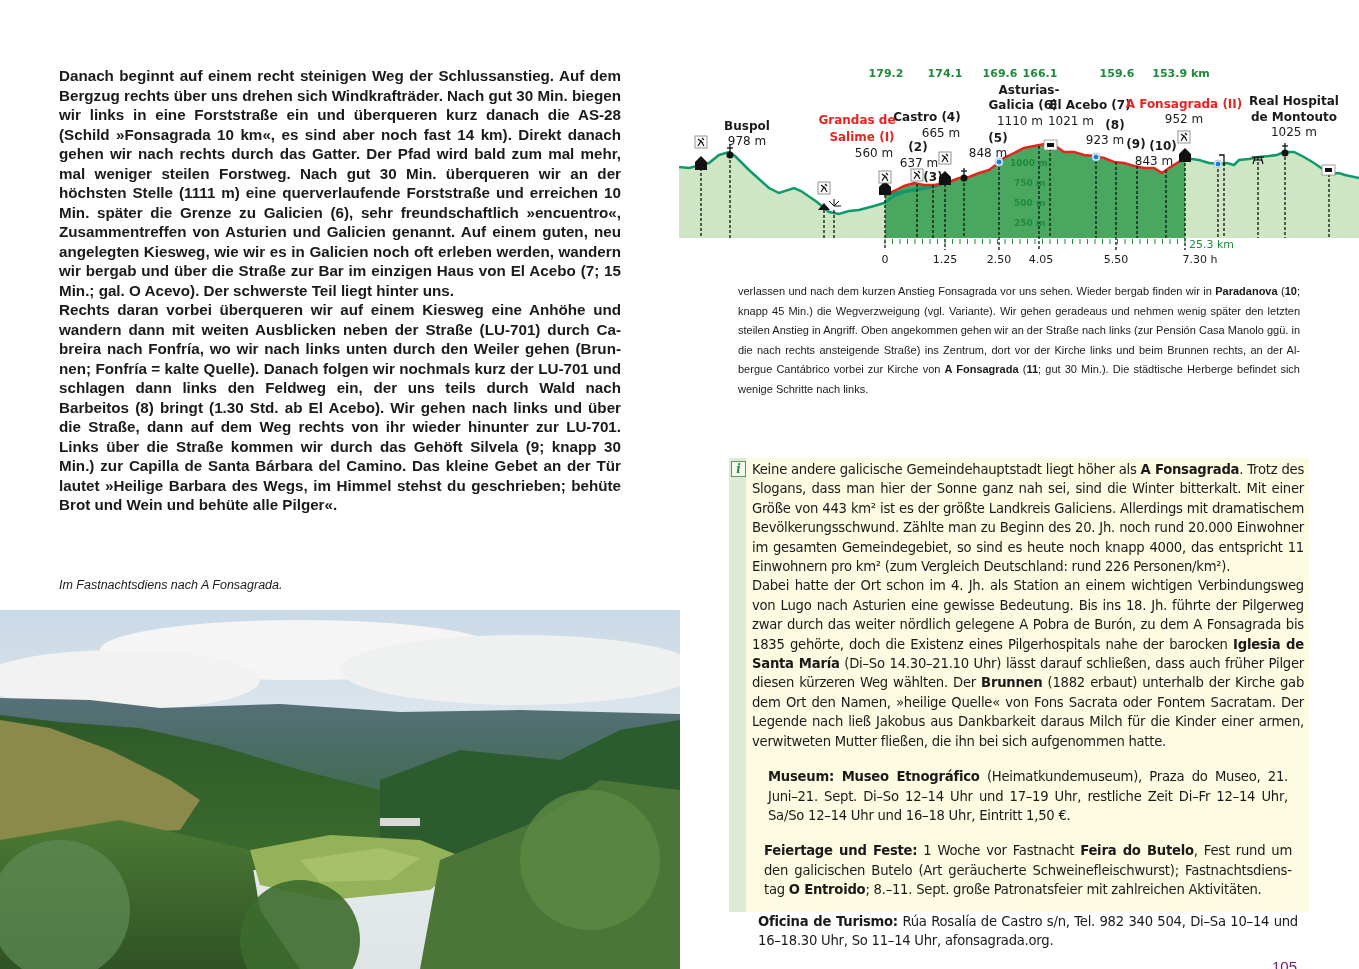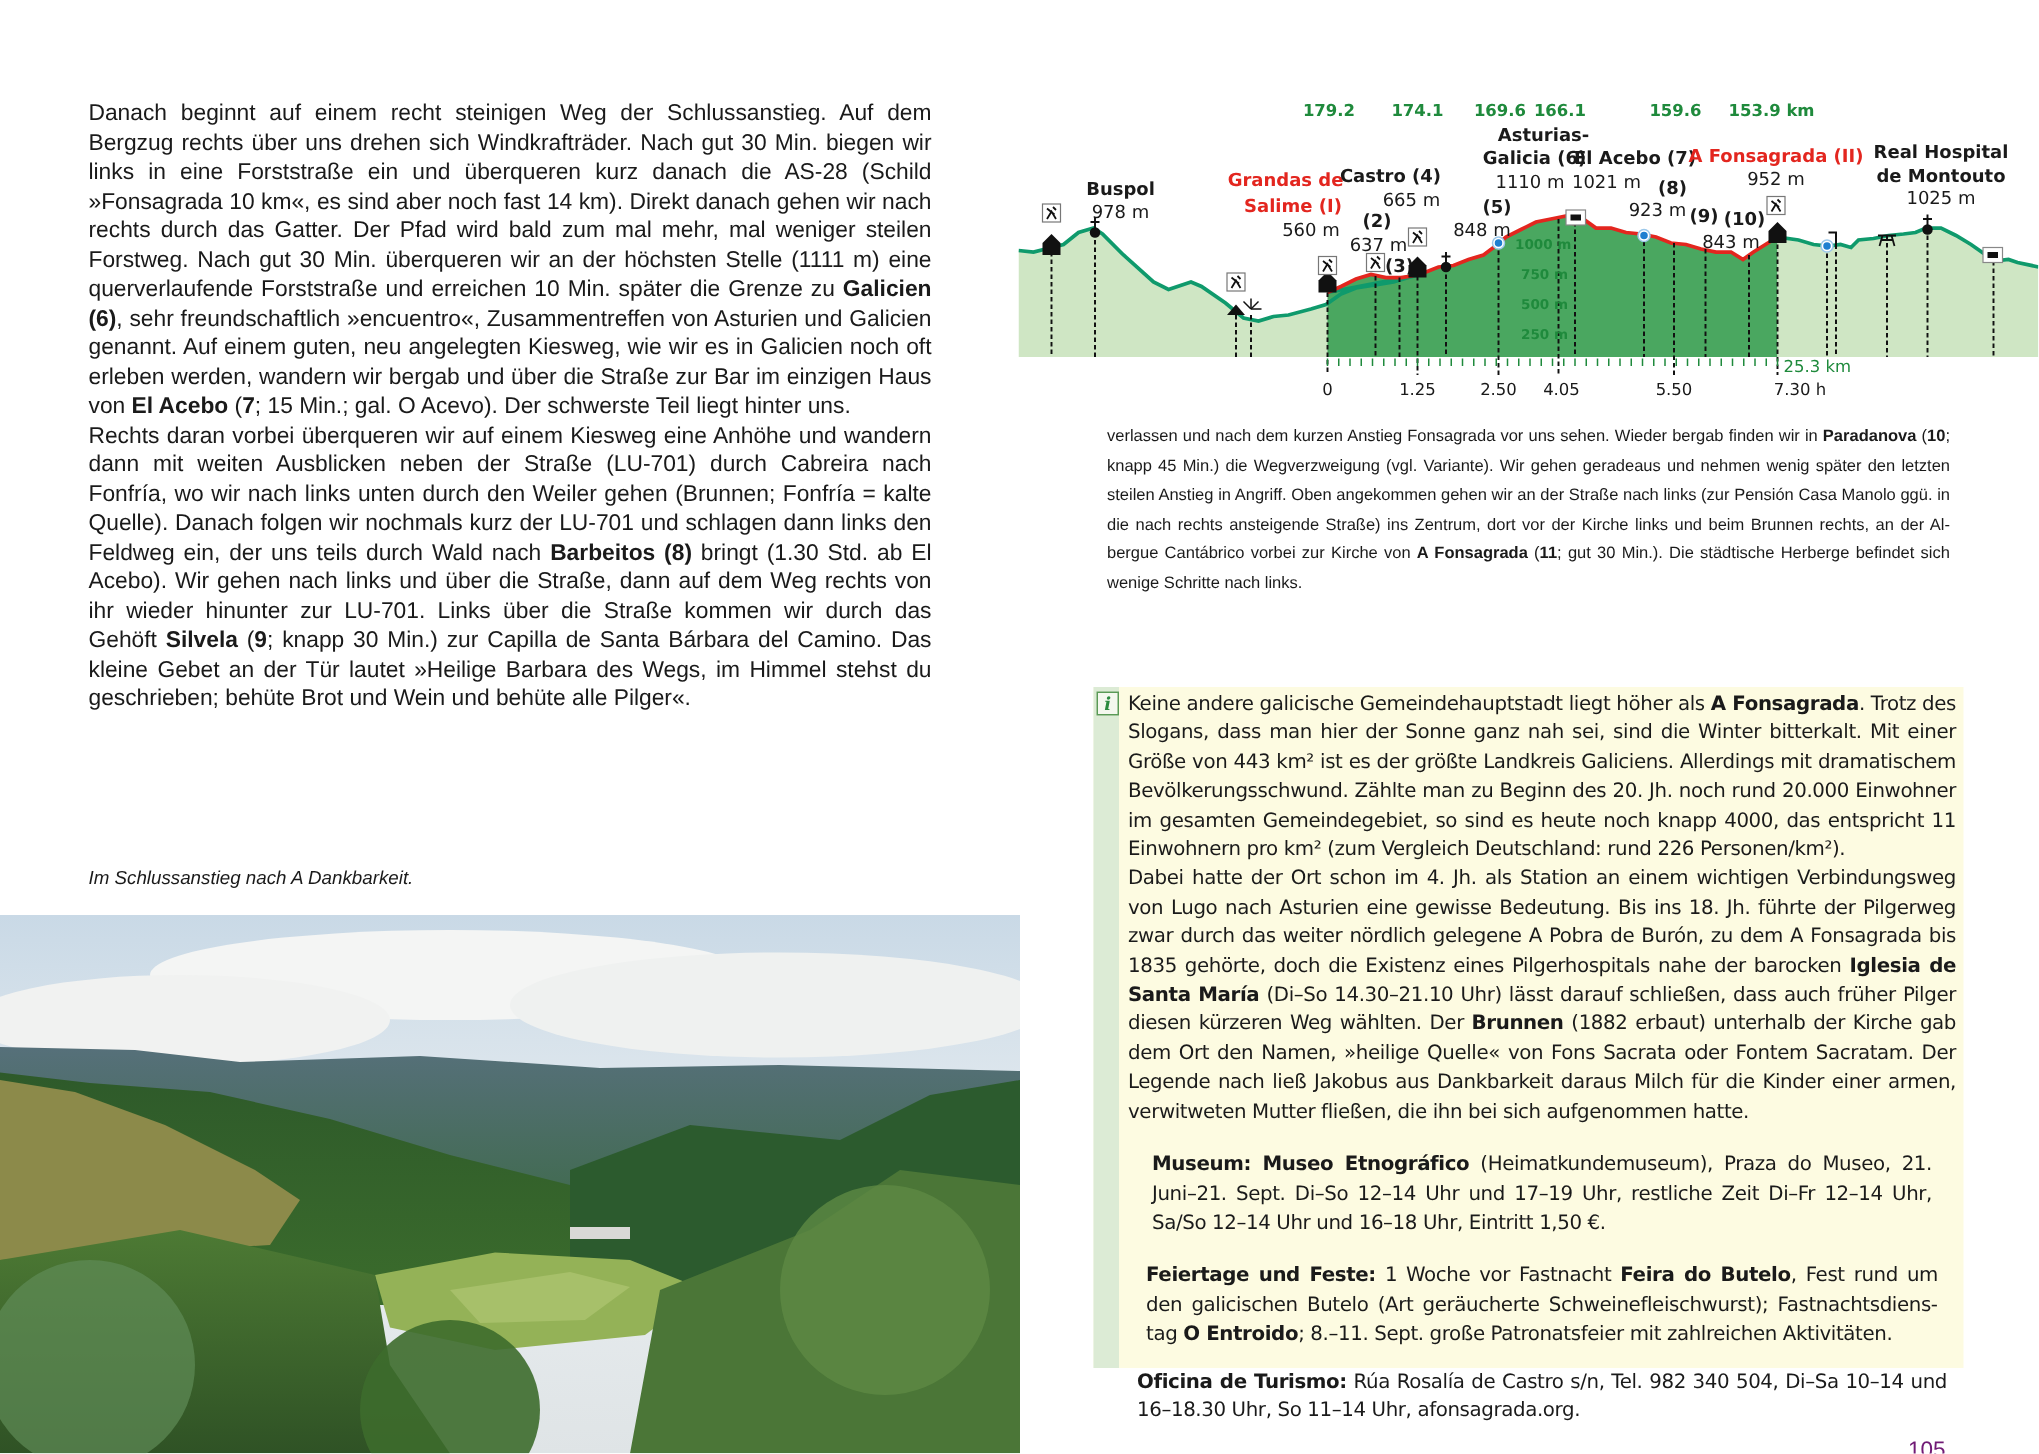--- a/index.html
+++ b/index.html
@@ -1,17 +1,17 @@
 <!DOCTYPE html>
 <html><head>
 <meta charset="utf-8">
 <style>
   html, body { margin: 0; padding: 0; background: #ffffff; }
   body { width: 1359px; height: 969px; position: relative; overflow: hidden; font-family: "Liberation Sans", sans-serif; color: #1a1a1a; }
-  .col-left { position: absolute; left: 59px; top: 66px; width: 562px; font-size: 15.2px; line-height: 19.5px; text-align: justify; hyphens: manual; }
+  .col-left { position: absolute; left: 59px; top: 66px; width: 562px; font-size: 15.2px; line-height: 19.5px; text-align: justify; hyphens: manual; font-weight: bold; }
   .col-left p, .col-right p { margin: 0; }
   .caption { position: absolute; left: 59px; top: 578px; font-size: 12.5px; font-style: italic; color: #1a1a1a; }
   .photo { position: absolute; left: 0; top: 610px; width: 680px; height: 359px; overflow: hidden; }
   .col-right { position: absolute; left: 738px; top: 282px; width: 562px; font-size: 11px; line-height: 19.5px; text-align: justify; }
   .infobox { position: absolute; left: 729px; top: 458px; width: 580px; height: 454px; background: #fdfbe1; }
   .infobox .side { position: absolute; left: 0; top: 0; width: 17px; height: 100%; background: #dcebd5; }
   .infobox .i-icon { position: absolute; left: 2px; top: 3px; width: 13px; height: 14px; border: 1px solid #5a9a56; background: #f4f8ee; color: #2b8a3e; font-family: "DejaVu Serif", serif; font-weight: bold; font-style: italic; font-size: 12px; line-height: 14px; text-align: center; }
   .infobox .txt { position: absolute; left: 23px; top: 2px; width: 552px; font-family: "DejaVu Sans", sans-serif; font-size: 13.2px; line-height: 19.4px; text-align: justify; letter-spacing: -0.25px; color: #1a1a1a; }
   .infobox .txt b { font-weight: bold; }
   .page-num { position: absolute; left: 1272px; top: 958px; font-size: 15px; color: #701a75; }
@@ -261,21 +261,21 @@
         <line x1="155" y1="146" x2="162" y2="146"></line>
       </g>
   </g>
 </svg>
 
 <div class="col-left">
   <p><span>Danach beginnt auf einem recht steinigen Weg der Schlussanstieg. Auf dem Bergzug rechts über uns drehen sich Windkrafträder. Nach gut 30 Min. bie­gen wir links in eine Forststraße ein und überqueren kurz danach die AS-28 (Schild »Fonsagrada 10 km«, es sind aber noch fast 14 km). Direkt danach gehen wir nach rechts durch das Gatter. Der Pfad wird bald zum mal mehr, mal weniger steilen Forstweg. Nach gut 30 Min. überqueren wir an der höchsten Stelle (1111 m) eine querverlaufende Forststraße und erreichen 10 Min. später die Grenze zu </span><b>Galicien (6)</b><span>, sehr freundschaftlich »encuent­ro«, Zusammentreffen von Asturien und Galicien genannt. Auf einem guten, neu angelegten Kiesweg, wie wir es in Galicien noch oft erleben werden, wandern wir bergab und über die Straße zur Bar im einzigen Haus von </span><b>El Acebo</b><span> (</span><b>7</b><span>; 15 Min.; gal. O Acevo). Der schwerste Teil liegt hinter uns.</span></p>
   <p><span>Rechts daran vorbei überqueren wir auf einem Kiesweg eine Anhöhe und wandern dann mit weiten Ausblicken neben der Straße (LU-701) durch Ca­breira nach Fonfría, wo wir nach links unten durch den Weiler gehen (Brun­nen; Fonfría = kalte Quelle). Danach folgen wir nochmals kurz der LU-701 und schlagen dann links den Feldweg ein, der uns teils durch Wald nach </span><b>Barbeitos (8)</b><span> bringt (1.30 Std. ab El Acebo). Wir gehen nach links und über die Straße, dann auf dem Weg rechts von ihr wieder hinunter zur LU-701. Links über die Straße kommen wir durch das Gehöft </span><b>Silvela</b><span> (</span><b>9</b><span>; knapp 30 Min.) zur Capilla de Santa Bárbara del Camino. Das kleine Gebet an der Tür lautet »Heilige Barbara des Wegs, im Himmel stehst du geschrieben; be­hüte Brot und Wein und behüte alle Pilger«.</span></p>
 </div>
 
-<div class="caption">Im Schlussanstieg nach A Dankbarkeit.</div>
+<div class="caption">Im Fastnachtsdiens nach A Fonsagrada.</div>
 
 <div class="photo">
   <svg width="680" height="359" viewBox="0 0 680 359">
     <defs>
       <linearGradient id="sky" x1="0" y1="0" x2="0" y2="1">
         <stop offset="0" stop-color="#c9d9e6"></stop>
         <stop offset="0.5" stop-color="#e9eef1"></stop>
         <stop offset="1" stop-color="#dfe4e6"></stop>
       </linearGradient>
       <linearGradient id="far" x1="0" y1="0" x2="0" y2="1">

